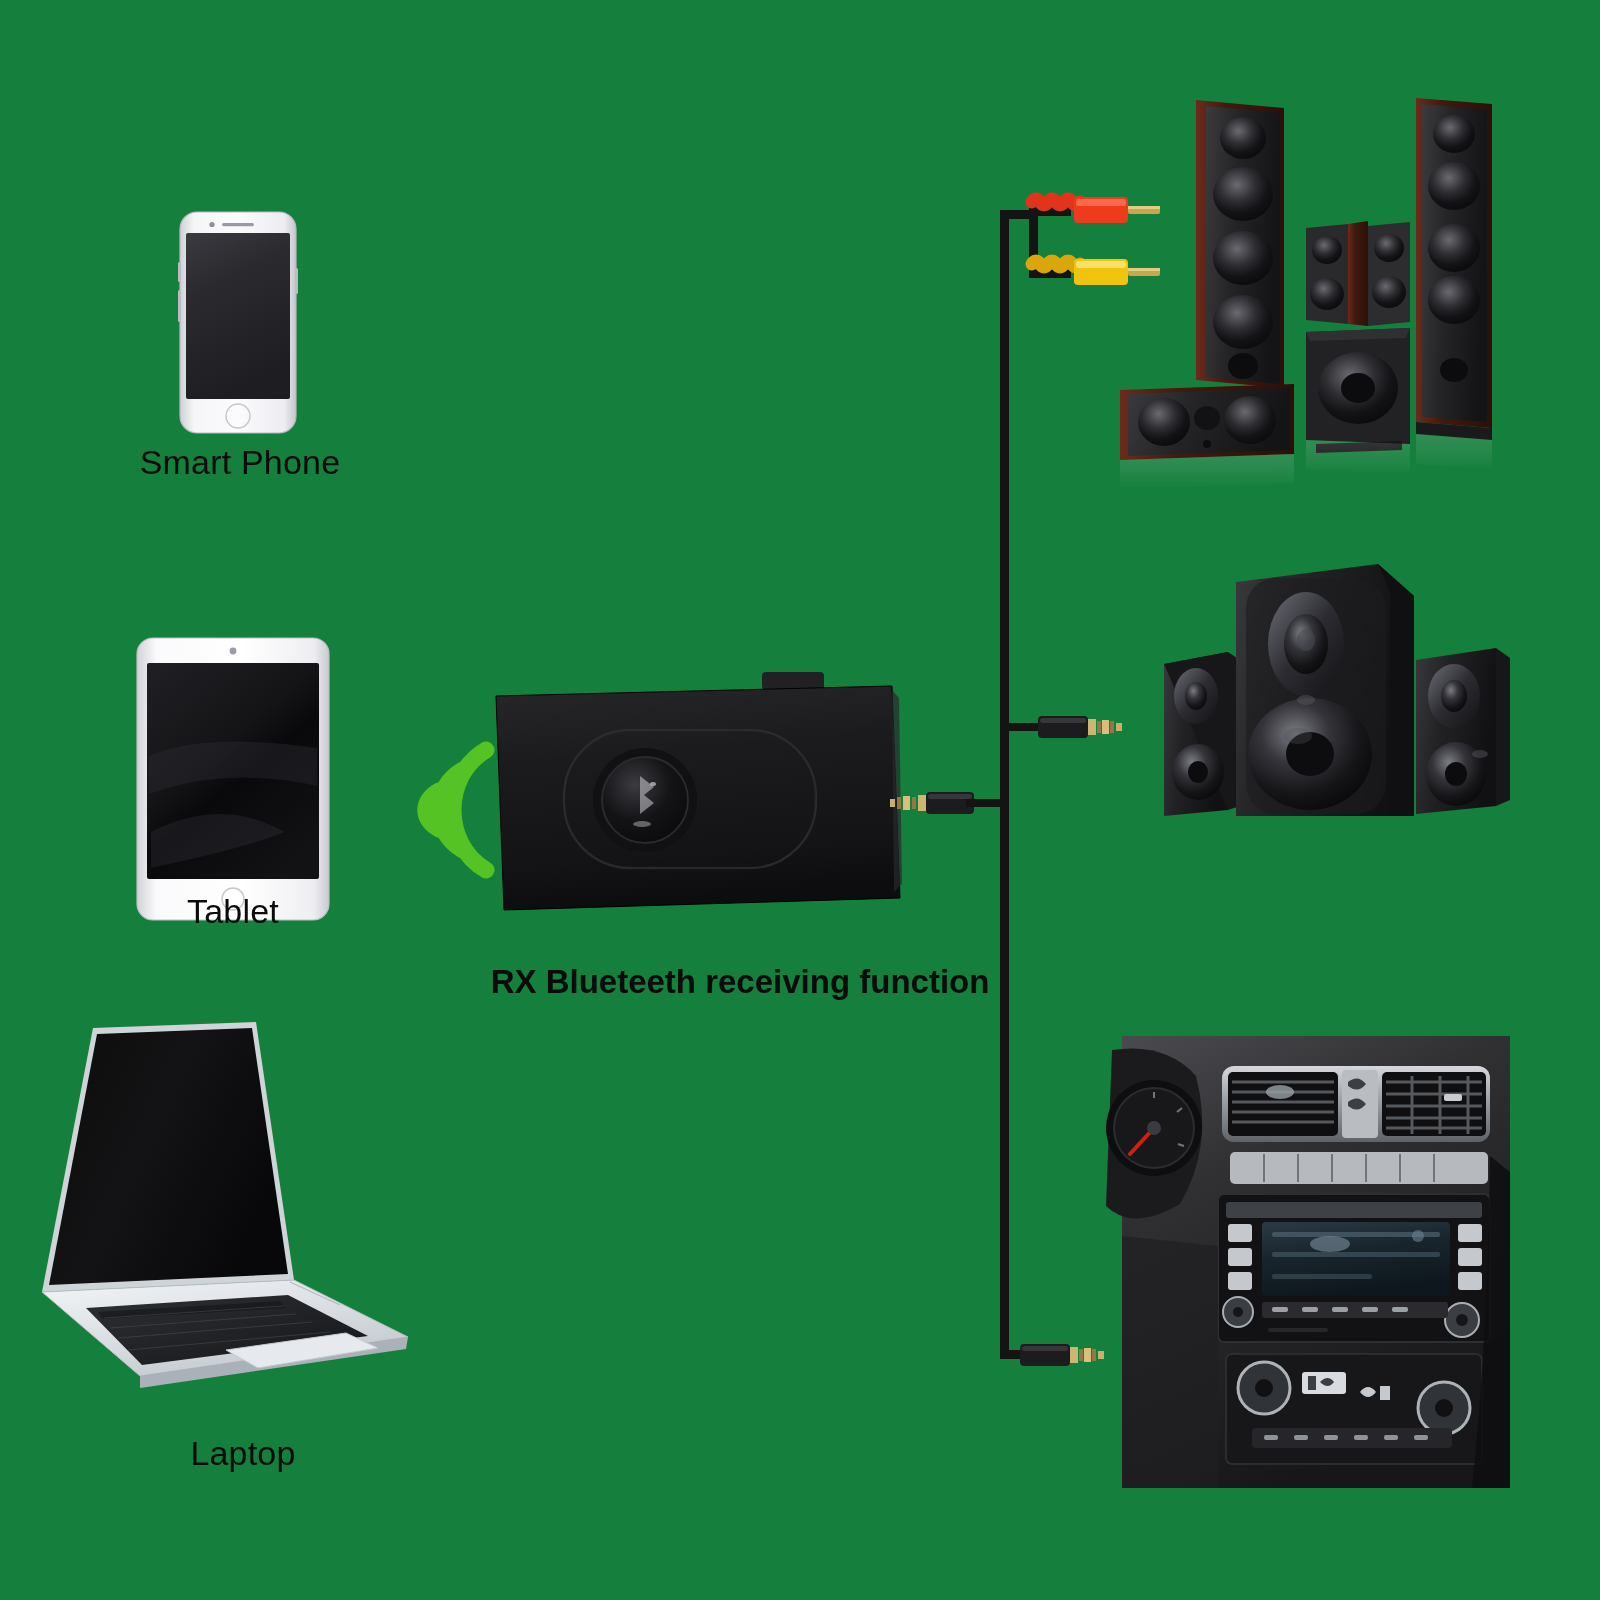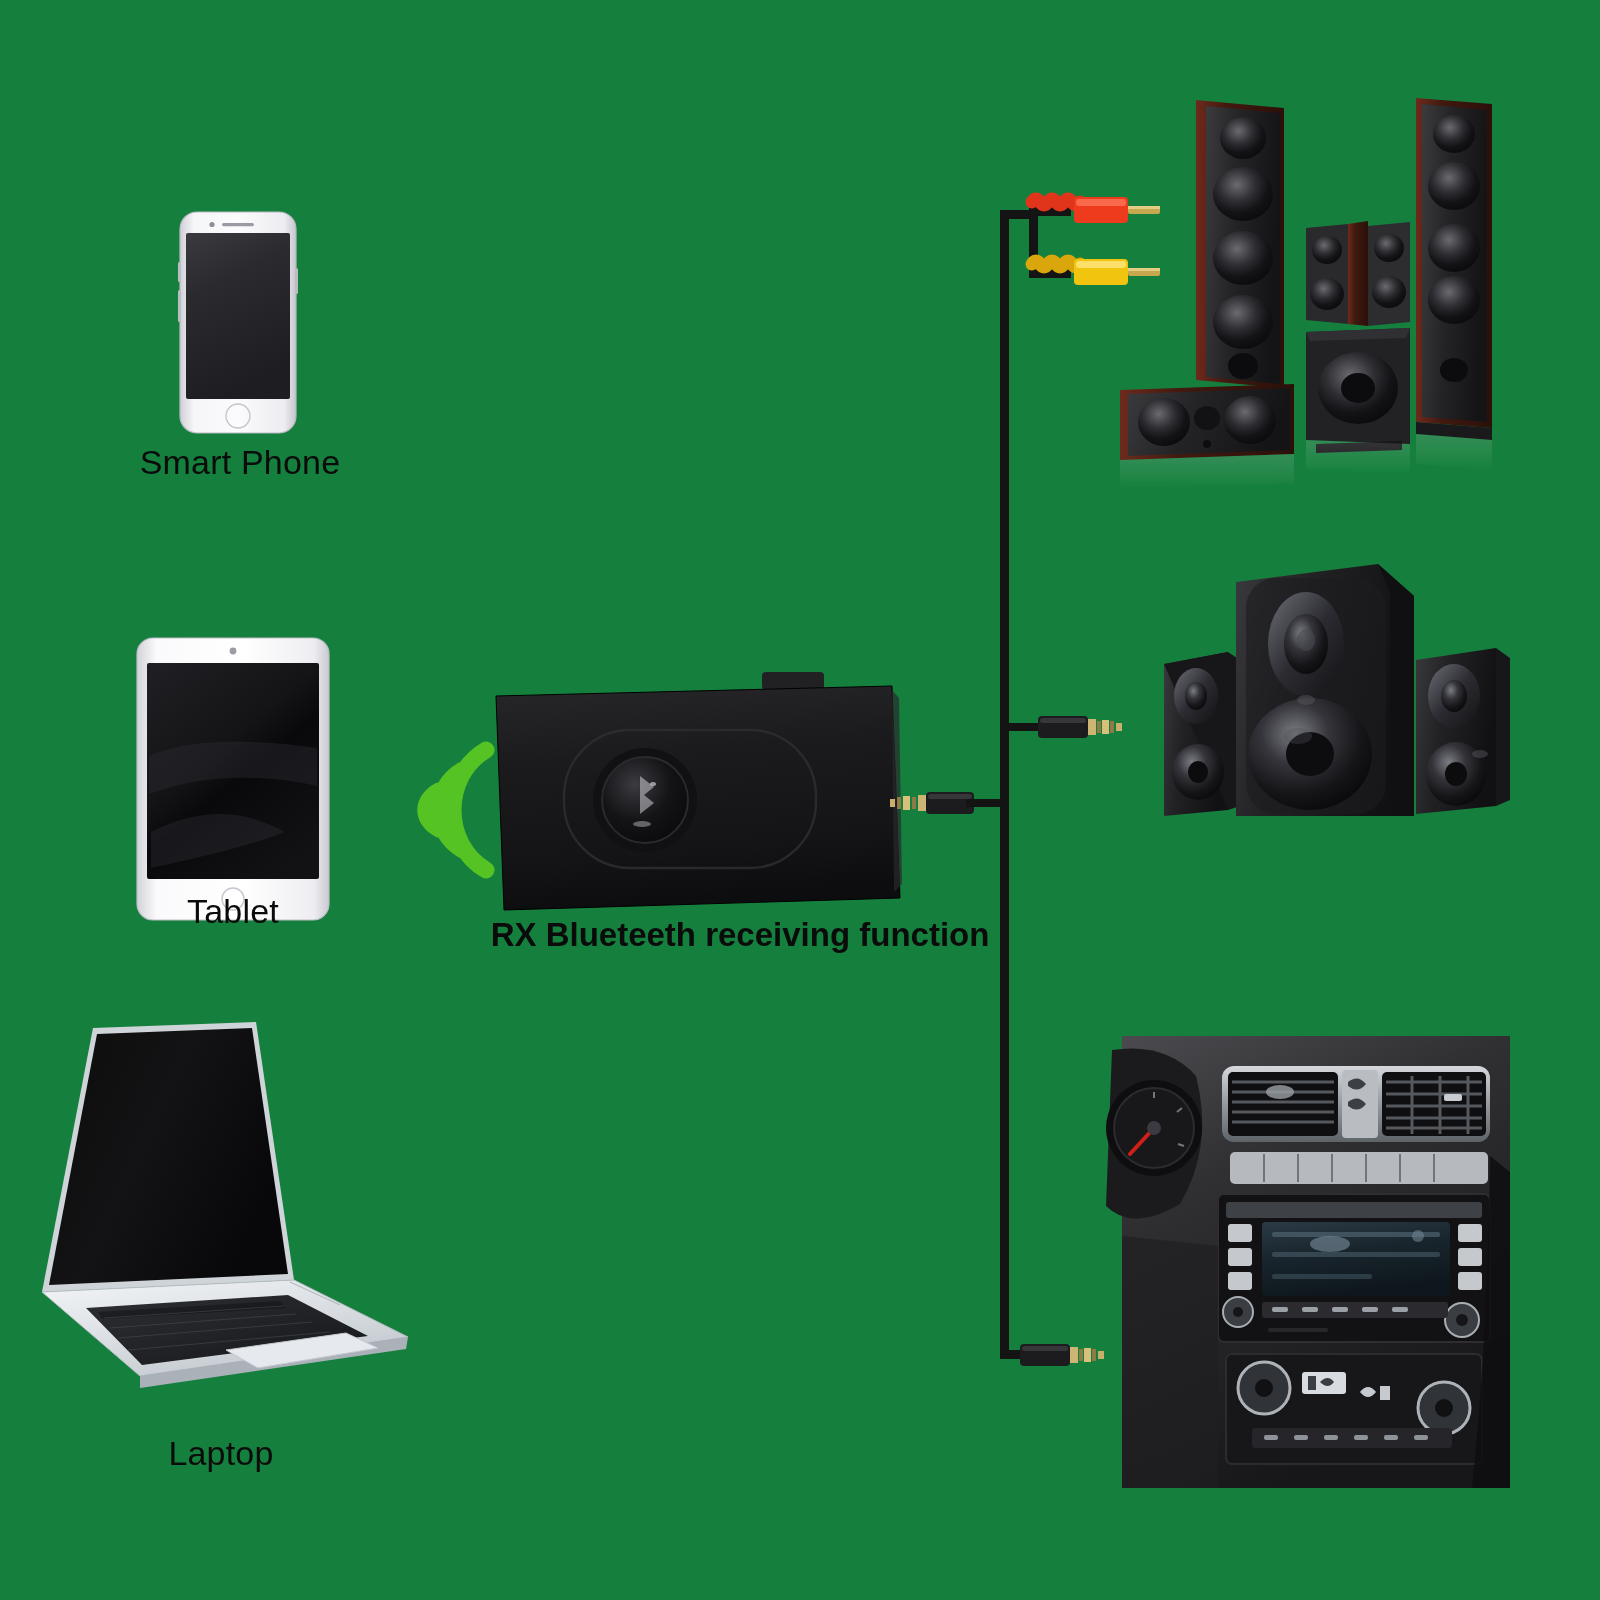--- a/index.html
+++ b/index.html
@@ -106,21 +106,21 @@
         <path d="M74 298 L254 286"></path>
           <path d="M80 308 L266 294"></path>
         <path d="M88 318 L282 302"></path>
           <path d="M98 330 L300 312"></path>
       </g>
 
       <path d="M196 330 L316 313 L348 328 L228 348 Z" fill="#e6eaee" stroke="#c3c9cf" stroke-width="1"></path>
       <path d="M260 262 L310 285" stroke="#b4bac1" stroke-width="1.2" fill="none"></path>
     </svg>
   </div>
-  <div class="cap reg" style="left:41px;top:1434px;width:360px;">Laptop</div>
+  <div class="cap reg" style="left:63px;top:1434px;width:360px;">Laptop</div>
 
   <div class="node" style="left:398px;top:742px;">
     <svg width="105" height="135" viewBox="0 0 105 135">
       <g fill="none" stroke="#55c323" stroke-linecap="round">
         <path d="M88 8 C44 34 44 102 88 128" stroke-width="17"></path>
         <path d="M64 28 C33 46 33 90 64 108" stroke-width="16"></path>
         <path d="M41 48 C22 58 22 78 41 88" stroke-width="15"></path>
       </g>
     </svg>
   </div>
@@ -166,21 +166,21 @@
         <rect x="13" y="11" width="4" height="12" fill="#8d7a46"></rect>
         <rect x="19" y="10" width="7" height="14" fill="#d8c07a"></rect>
         <rect x="28" y="11" width="4" height="12" fill="#8d7a46"></rect>
         <rect x="34" y="9" width="8" height="16" fill="#cdb573"></rect>
         <rect x="42" y="6" width="48" height="22" rx="4" fill="#1c1c1e"></rect>
         <rect x="44" y="8" width="44" height="5" rx="2.5" fill="#37373b"></rect>
       </g>
     </svg>
   </div>
 
-  <div class="cap bold" style="left:370px;top:916px;width:740px;">RX Blueteeth receiving function</div>
+  <div class="cap bold" style="left:370px;top:963px;width:740px;">RX Blueteeth receiving function</div>
 
   <div class="wire" style="left:1000px;top:210px;width:9px;height:1148px;"></div>
 
   <div class="wire" style="left:1000px;top:210px;width:38px;height:9px;"></div>
   <div class="wire" style="left:1029px;top:210px;width:9px;height:68px;"></div>
   <div class="wire" style="left:1029px;top:207px;width:42px;height:9px;"></div>
   <div class="wire" style="left:1029px;top:269px;width:42px;height:9px;"></div>
 
   <div class="wire" style="left:1005px;top:723px;width:48px;height:8px;"></div>
 

